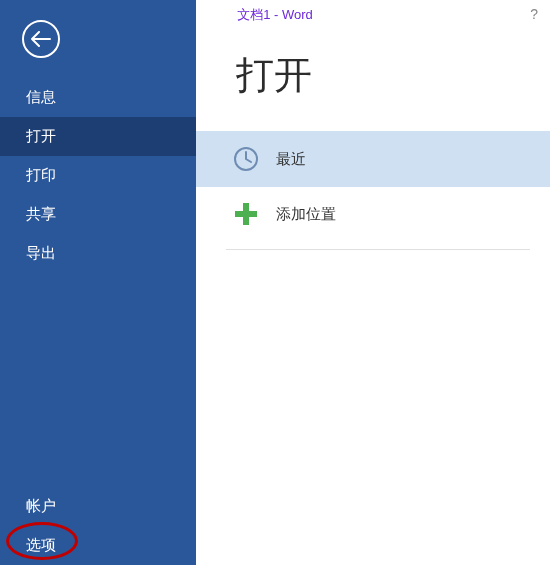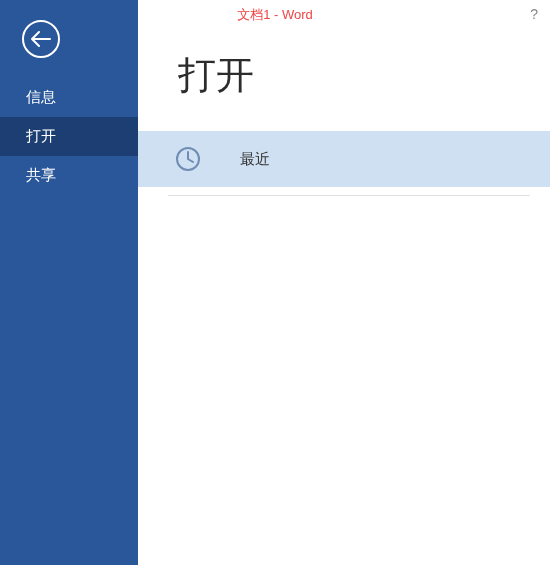--- a/index.html
+++ b/index.html
@@ -16,32 +16,32 @@
     height: 565px;
     position: relative;
   }
   .titlebar {
     position: absolute;
     top: 6px;
     left: 0;
     width: 100%;
     text-align: center;
     font-size: 13px;
-    color: #ef4444;
+    color: #6d28d9;
     z-index: 2;
   }
   .help-icon {
     position: absolute;
     top: 6px;
     right: 12px;
     color: #888;
     font-size: 14px;
   }
   .sidebar {
-    width: 138px;
+    width: 196px;
     background: #2a569a;
     color: #fff;
     display: flex;
     flex-direction: column;
     padding-top: 20px;
   }
   .back-btn {
     width: 38px;
     height: 38px;
     border: 2px solid #fff;
@@ -92,21 +92,20 @@
   .location-list {
     margin-left: 0;
   }
   .location-item {
     display: flex;
     align-items: center;
     padding: 14px 0 14px 30px;
     cursor: pointer;
     font-size: 15px;
     color: #333;
-    gap: 22px;
   }
   .location-item.selected {
     background: #cfe0f3;
   }
   .location-item .icon-slot {
     width: 40px;
     display: flex;
     justify-content: center;
     margin-right: 10px;
   }
@@ -124,39 +123,55 @@
   <div class="help-icon">?</div>
 
   <div class="sidebar">
     <div class="back-btn">
       <svg width="20" height="16" viewBox="0 0 20 16">
         <path d="M8 1 L1 8 L8 15 M1 8 L19 8" stroke="#fff" stroke-width="2" fill="none" stroke-linecap="round" stroke-linejoin="round"></path>
       </svg>
     </div>
     <div class="nav-item">信息</div>
     <div class="nav-item selected">打开</div>
+    <div class="nav-item">打印</div>
     <div class="nav-item">共享</div>
+    <div class="nav-item">导出</div>
     <div class="nav-spacer"></div>
+    <div class="nav-item">帐户</div>
+    <div class="nav-item options">
+      <span>选项</span>
+      <div class="red-circle"></div>
+    </div>
   </div>
 
   <div class="main">
     <h1 class="main-title">打开</h1>
     <div class="location-list">
 
       <div class="location-item selected">
         <span class="icon-slot">
           <svg width="28" height="28" viewBox="0 0 28 28">
             <circle cx="14" cy="14" r="11" fill="none" stroke="#6f8db3" stroke-width="2"></circle>
             <path d="M14 7 L14 14 L19 17" stroke="#6f8db3" stroke-width="2" fill="none" stroke-linecap="round"></path>
           </svg>
         </span>
         <span>最近</span>
       </div>
 
 
 
+      <div class="location-item">
+        <span class="icon-slot">
+          <svg width="26" height="26" viewBox="0 0 26 26">
+            <rect x="10" y="2" width="6" height="22" fill="#4caf50"></rect>
+            <rect x="2" y="10" width="22" height="6" fill="#4caf50"></rect>
+          </svg>
+        </span>
+        <span>添加位置</span>
+      </div>
 
       <div class="divider"></div>
 
 
     </div>
   </div>
 </div>
 
 </body></html>

